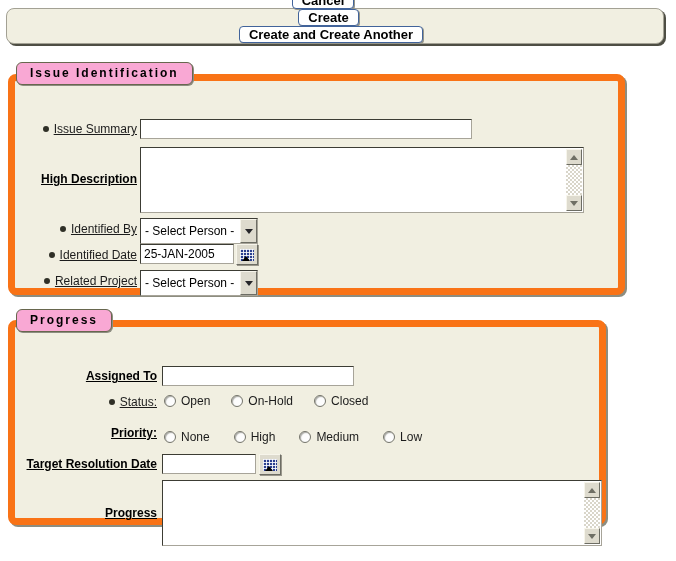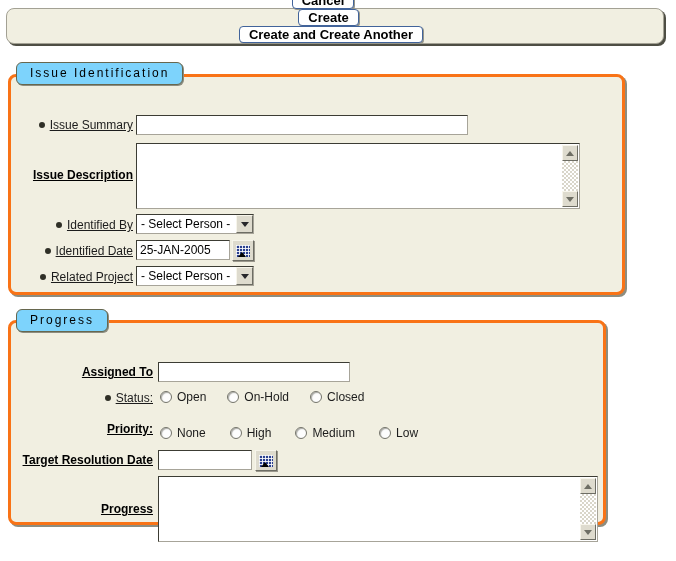--- a/index.html
+++ b/index.html
@@ -17,31 +17,31 @@
   }
   .toolbar {
     left:6px; top:8px; width:658px; height:36px;
     border:1px solid #a3a194;
     box-shadow:2px 2px 0 #4e4e44;
     display:flex; align-items:center; justify-content:flex-end;
     padding-right:8px;
     flex-direction:column;
   }
   .region {
-    border:3px solid #f97316;
+    border:7px solid #f97316;
     box-shadow:2px 2px 0 #8d8d80;
   }
   .region1 { left:8px; top:74px;  width:617px; height:221px; }
   .region2 { left:8px; top:320px; width:598px; height:205px; }
 
   .tab {
     position:absolute; z-index:5;
-    background:#7dd3fc; border:1px solid #67674e; border-radius:6px;
+    background:#f9a8d4; border:1px solid #67674e; border-radius:6px;
     height:23px; line-height:21px; padding:0 13px;
-    font-size:12px; font-weight:normal; color:#000; letter-spacing:2px;
+    font-size:12px; font-weight:bold; color:#000; letter-spacing:2px;
     box-shadow:1px 1px 0 #8d8d80;
     white-space:nowrap;
   }
   .tab1 { left:16px; top:62px; }
   .tab2 { left:16px; top:309px; }
 
   
   .btn {
     background:#ffffff; border:1px solid #41639a; border-radius:4px;
     box-shadow:1px 1px 0 #96968a;
@@ -96,21 +96,21 @@
   .sb.up { top:0; } .sb.down { bottom:0; }
   .tri-up {
     width:0; height:0; border-left:4px solid transparent;
     border-right:4px solid transparent; border-bottom:5px solid #6e6e64;
   }
   .tri-down {
     width:0; height:0; border-left:4px solid transparent;
     border-right:4px solid transparent; border-top:5px solid #6e6e64;
   }
   .sel {
-    position:absolute; height:20px; background:#fff;
+    position:absolute; height:26px; background:#fff;
     border:1px solid; border-color:#3c3c34 #a7a499 #a7a499 #3c3c34;
     display:flex; align-items:center; font-size:12px; color:#000;
     padding-left:4px; cursor:pointer;
   }
   .sarrow {
     margin-left:auto; align-self:stretch; width:17px; flex:none;
     background:#dedbce; border:1px solid;
     border-color:#f7f5eb #6d6d64 #6d6d64 #f7f5eb;
     display:flex; align-items:center; justify-content:center;
   }
@@ -161,21 +161,21 @@
 
   <div class="panel region region1">
 
     <div class="lblbox" style="left:0; top:40px; width:122px;">
       <span class="req"></span>
       <span class="lbl">Issue Summary</span>
     </div>
     <input class="ti" style="left: 125px; top: 38px; width: 332px; height: 20px;" value="">
 
     <div class="lblbox" style="left:0; top:90px; width:122px;">
-      <span class="lbl bold">Issue Description</span>
+      <span class="lbl bold">High Description</span>
     </div>
     <div class="fta" style="left:125px; top:66px; width:444px; height:66px;">
       <div class="vscroll">
         <div class="track"></div>
         <div class="sb up">
             <span class="tri-up"></span>
           </div>
         <div class="sb down">
             <span class="tri-down"></span>
           </div>

